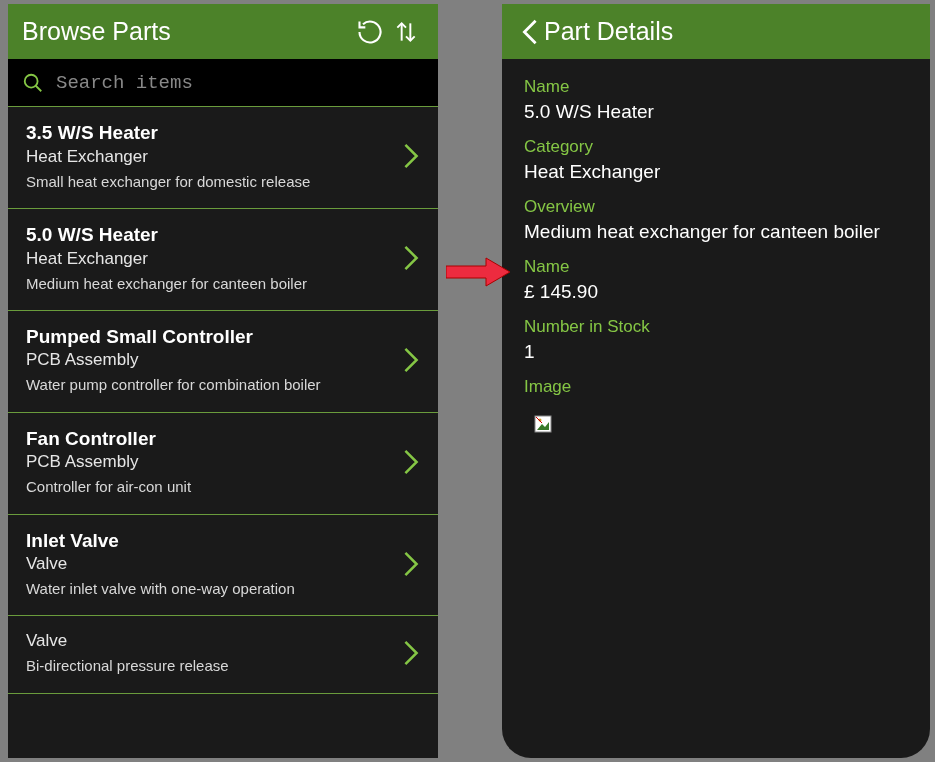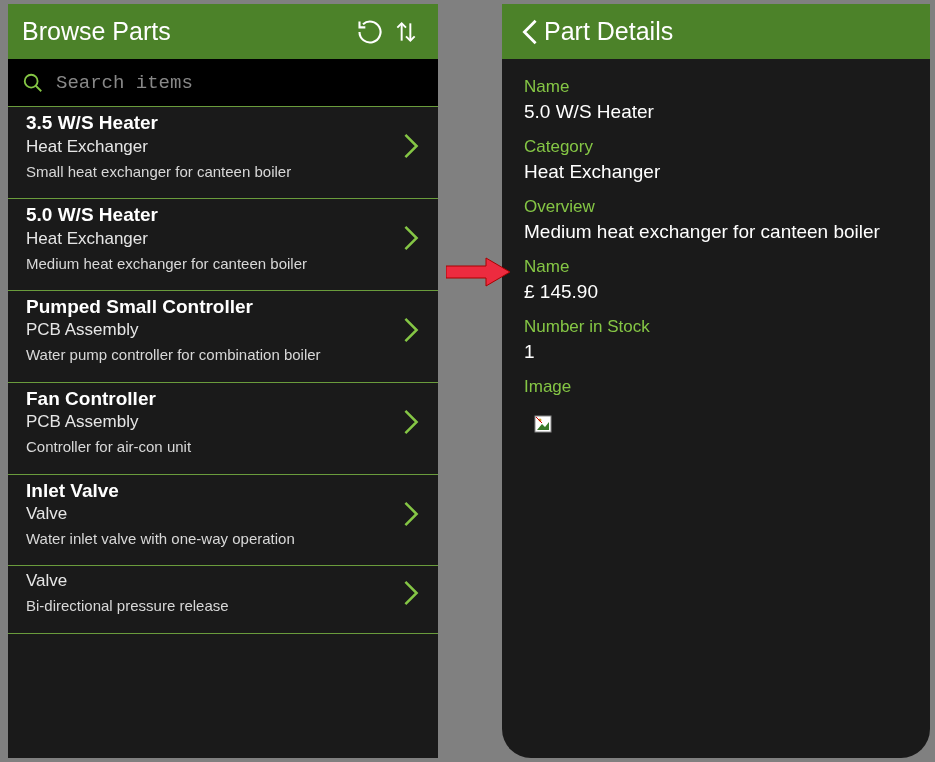--- a/index.html
+++ b/index.html
@@ -52,21 +52,21 @@
     outline: none;
     color: #eab308;
     font-size: 19px;
     flex: 1;
     font-family: Liberation Mono, monospace;
   }
   .searchbar input::placeholder { color: #888; }
   .list { flex: 1; overflow: hidden; }
   .item {
     border-bottom: 1px solid #6a9c3c;
-    padding: 4px 18px 16px 18px;
+    padding: 14px 18px 16px 18px;
     display: flex;
     align-items: center;
     gap: 24px;
     cursor: pointer;
     justify-content: space-between;
   }
   .item .text { flex: 1; }
   .item-name { font-weight: 600; font-size: 19px; color: #fff; line-height: 1.3; }
   .item-cat  { font-size: 17px; color: #e6e6e6; line-height: 1.35; }
   .item-desc { font-size: 15px; color: #d8d8d8; line-height: 1.35; margin-top: 3px; }
@@ -112,21 +112,21 @@
       <circle cx="10" cy="10" r="7"></circle>
         <line x1="15" y1="15" x2="21" y2="21"></line>
     </svg>
     <input type="text" placeholder="Search items" style="">
   </div>
   <div class="list">
     <div class="item">
       <div class="text">
         <div class="item-name">3.5 W/S Heater</div>
         <div class="item-cat">Heat Exchanger</div>
-        <div class="item-desc">Small heat exchanger for canteen boiler</div>
+        <div class="item-desc">Small heat exchanger for domestic release</div>
       </div>
       <svg class="chev" width="18" height="28" viewBox="0 0 12 20" fill="none" stroke="#85c645" stroke-width="1.8">
           <polyline points="2 2 10 10 2 18"></polyline>
         </svg>
     </div>
     <div class="item">
       <div class="text">
         <div class="item-name">5.0 W/S Heater</div>
         <div class="item-cat">Heat Exchanger</div>
         <div class="item-desc">Medium  heat exchanger for canteen boiler</div>

